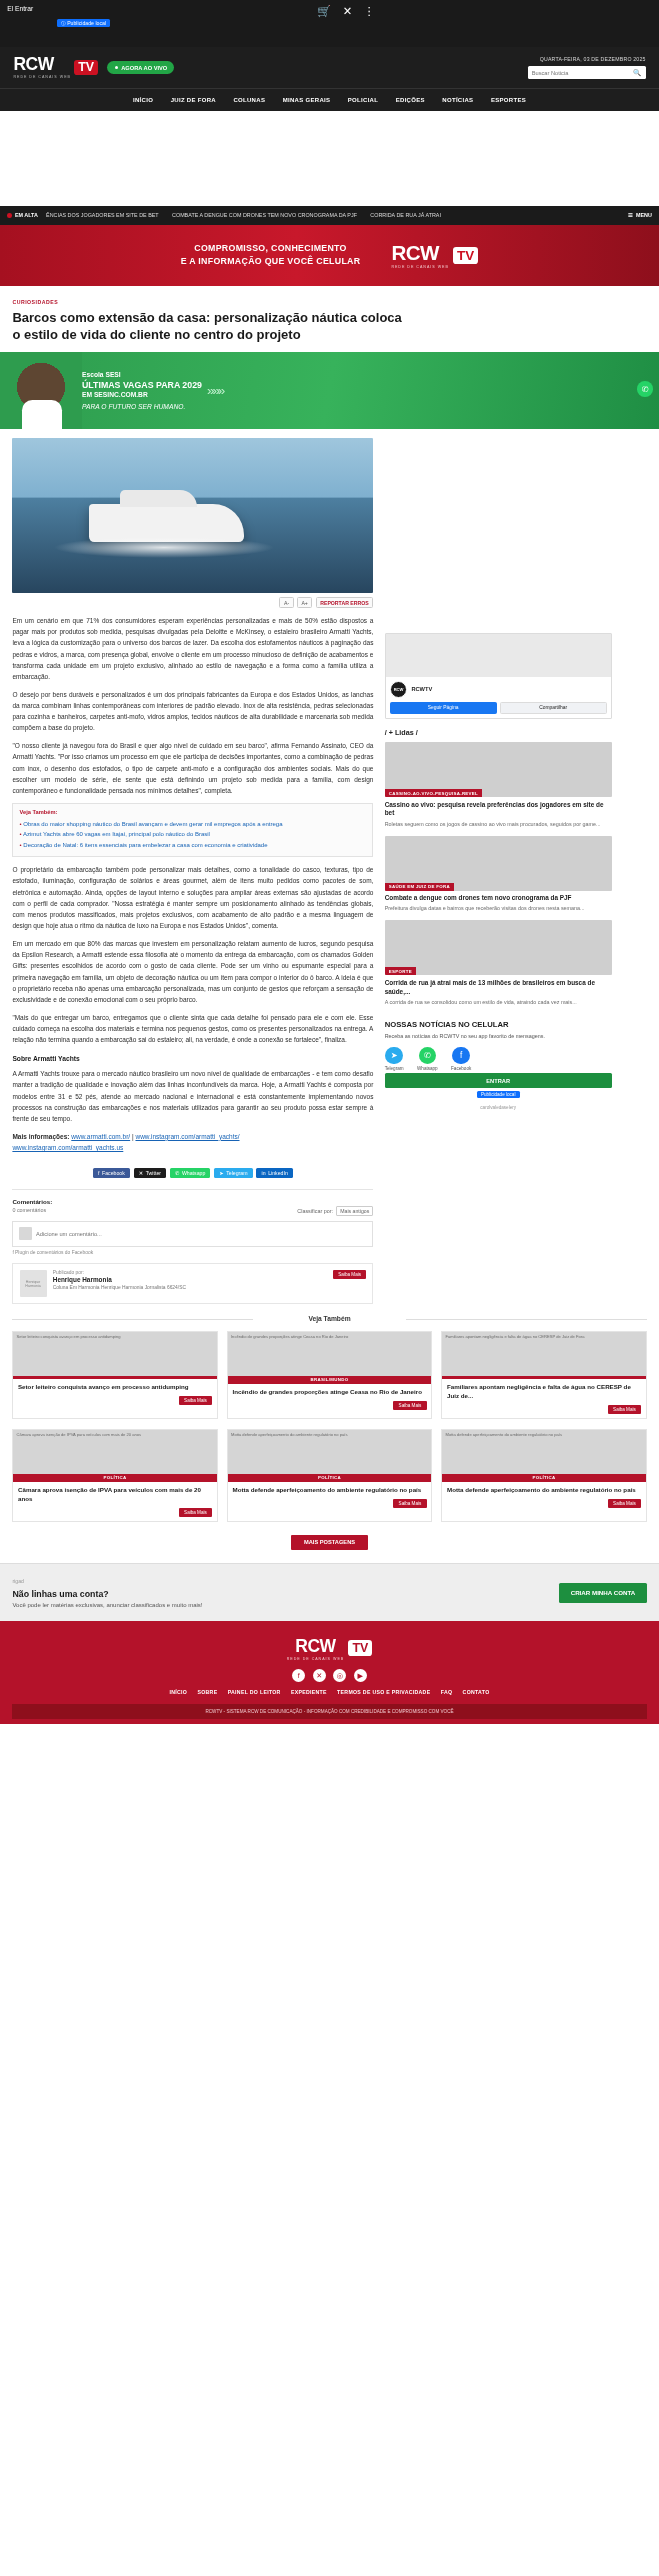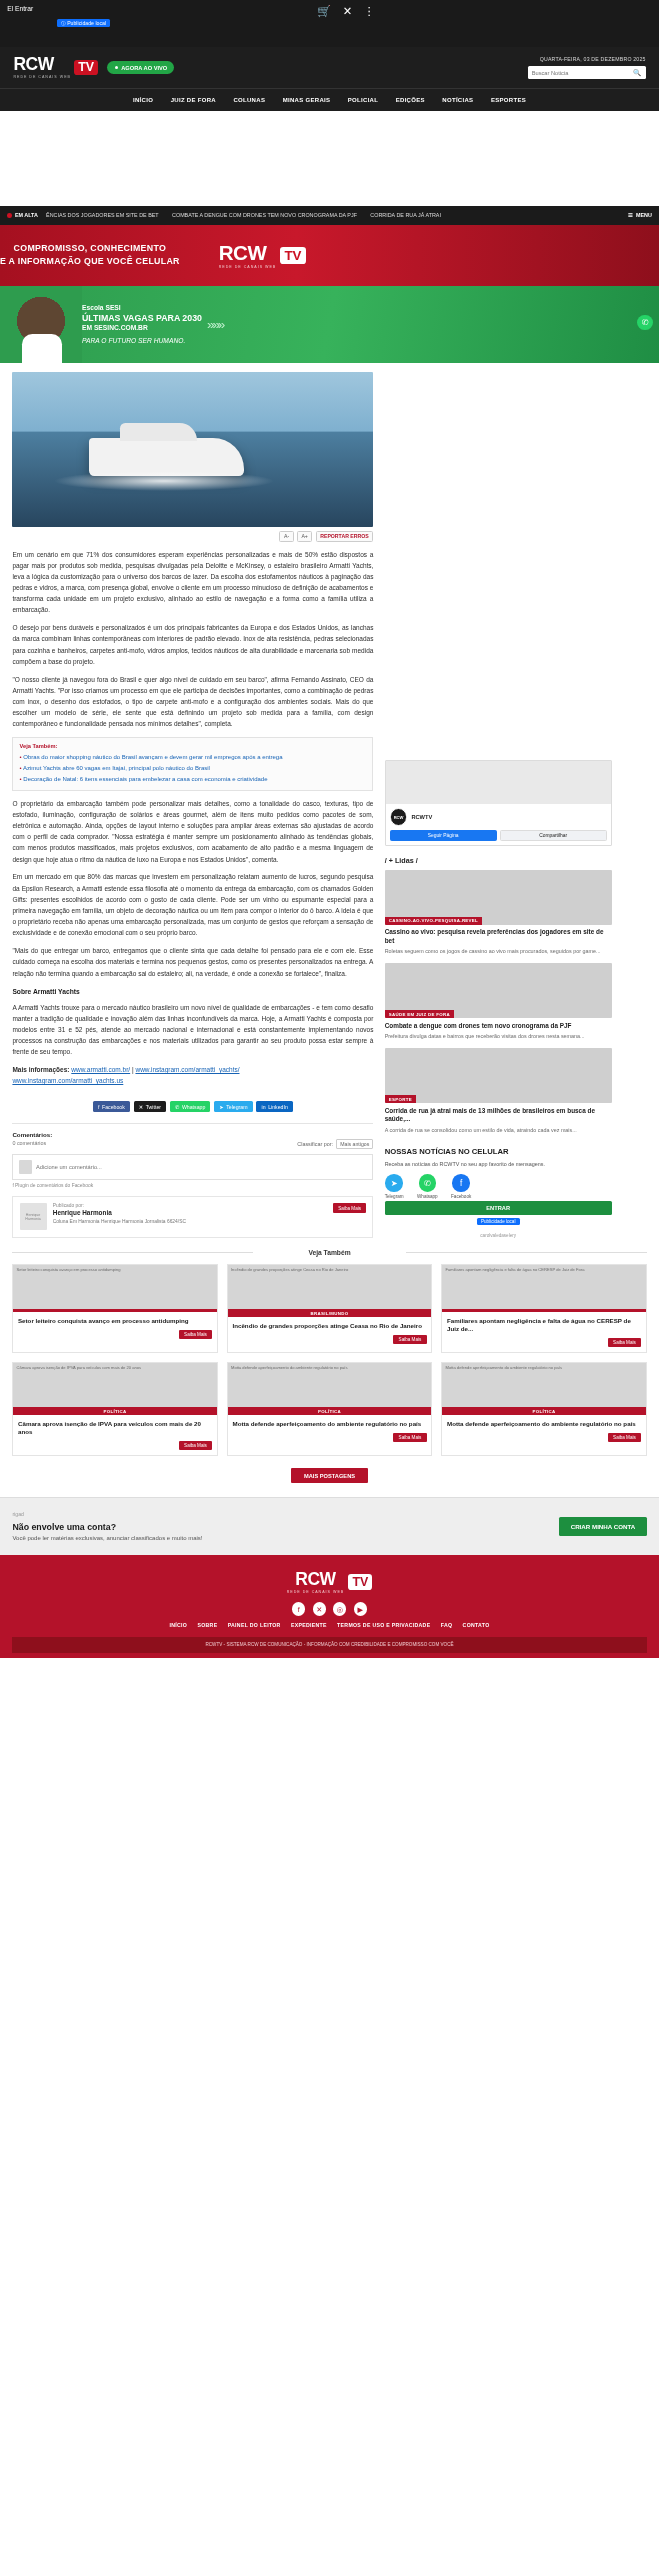--- a/index.html
+++ b/index.html
@@ -145,21 +145,22 @@
     display: flex; align-items: center; gap: 3.1px;
     font-weight: bold; font-size: 5.4px; white-space: nowrap;
   }
 
   
   .redbanner {
     height: 61px;
     background: linear-gradient(90deg,#a51020 0%, #c8182b 45%, #8e0f1c 100%);
     display: flex;
     align-items: center;
-    gap: 39px;
+    justify-content: center;
+    gap: 31px;
     color: #fff;
     position: relative;
     overflow: hidden;
   }
   .redbanner .msg { text-align: center; font-size: 8.8px; font-weight: bold; letter-spacing: 0.3px; line-height: 1.5;}
   .redbanner .blogo { display:flex; align-items:center; gap:4.1px; }
   .redbanner .blogo .t { font-size: 20.6px; font-weight: bold; letter-spacing:-0.5px;}
   .redbanner .blogo .tv { background:#fff; color:#cc1122; font-size:13.4px; font-weight:bold; padding:1px 4.1px; border-radius:3.1px;}
   .redbanner .blogo .sub { font-size:3.6px; letter-spacing:1px; color:#f3c9cd;}
 
@@ -187,21 +188,21 @@
     content:""; position:absolute; left:21.6px; bottom:0; width:40px; height:29px; background:#ffffff; border-radius:10.3px 10.3px 0 0;
   }
   .greenad .txt { color:#fff; }
   .greenad .sesi { font-size: 6.7px; font-weight: bold; }
   .greenad .big { font-size: 8.8px; font-weight: bold; line-height:1.25; margin-top:2.1px;}
   .greenad .site { font-size: 6.7px; font-weight: bold; }
   .greenad .fut { font-size: 6.7px; font-style: italic; margin-top: 5.2px;}
   .greenad .arrows { color:#bff0cd; font-size: 13.4px; letter-spacing:-2.1px; margin: 0 5.2px;}
 
   
-  .content { display: flex; gap: 11.3px; padding: 9.3px 12.4px 0; align-items: flex-end;}
+  .content { display: flex; gap: 11.3px; padding: 9.3px 12.4px 0; align-items: center;}
   .main { width: 361px; }
   .side { width: 227px; }
 
   
   .hero {
     width: 100%; height: 155px; border-radius: 1px; overflow: hidden; position: relative;
     background: linear-gradient(#9fc6dd 0%, #7fb0cf 38%, #4d7fa0 39%, #27455e 100%);
   }
   .hero .boat {
     position: absolute; left: 77px; top: 66px; width: 155px; height: 38px;
@@ -409,27 +410,31 @@
     </div>
     <div class="blogo">
       <div>
         <div class="t">RCW</div>
         <div class="sub">REDE DE CANAIS WEB</div>
       </div>
       <div class="tv">TV</div>
     </div>
   </div>
 
+  <div class="article-head">
+    <div class="kicker">CURIOSIDADES</div>
+    <h1 class="headline">Barcos como extensão da casa: personalização náutica coloca o estilo de vida do cliente no centro do projeto</h1>
+  </div>
 
   <div class="greenad">
 
     <div class="kid"></div>
     <div class="txt">
       <div class="sesi">Escola SESI</div>
-      <div class="big">ÚLTIMAS VAGAS PARA 2030</div>
+      <div class="big">ÚLTIMAS VAGAS PARA 2029</div>
       <div class="site">EM SESINC.COM.BR</div>
       <div class="fut">PARA O FUTURO SER HUMANO.</div>
     </div>
     <div class="arrows">»»»</div>
     <div class="wa-float" style="top:29px;">✆</div>
   </div>
 
   <div class="content">
 
     <div class="main">
@@ -651,21 +656,21 @@
     </div>
 
     <div class="more-row">
       <button class="more-btn">MAIS POSTAGENS</button>
     </div>
   </div>
 
   <div class="cta">
     <div>
       <div class="brand">rigad</div>
-      <h3>Não envolve uma conta?</h3>
+      <h3>Não linhas uma conta?</h3>
       <p>Você pode ler matérias exclusivas, anunciar classificados e muito mais!</p>
     </div>
     <button class="cta-btn">CRIAR MINHA CONTA</button>
   </div>
 
   <div class="footer">
     <div class="f-logo">
       <div>
         <div class="t">RCW</div>
         <div class="sub">REDE DE CANAIS WEB</div>

